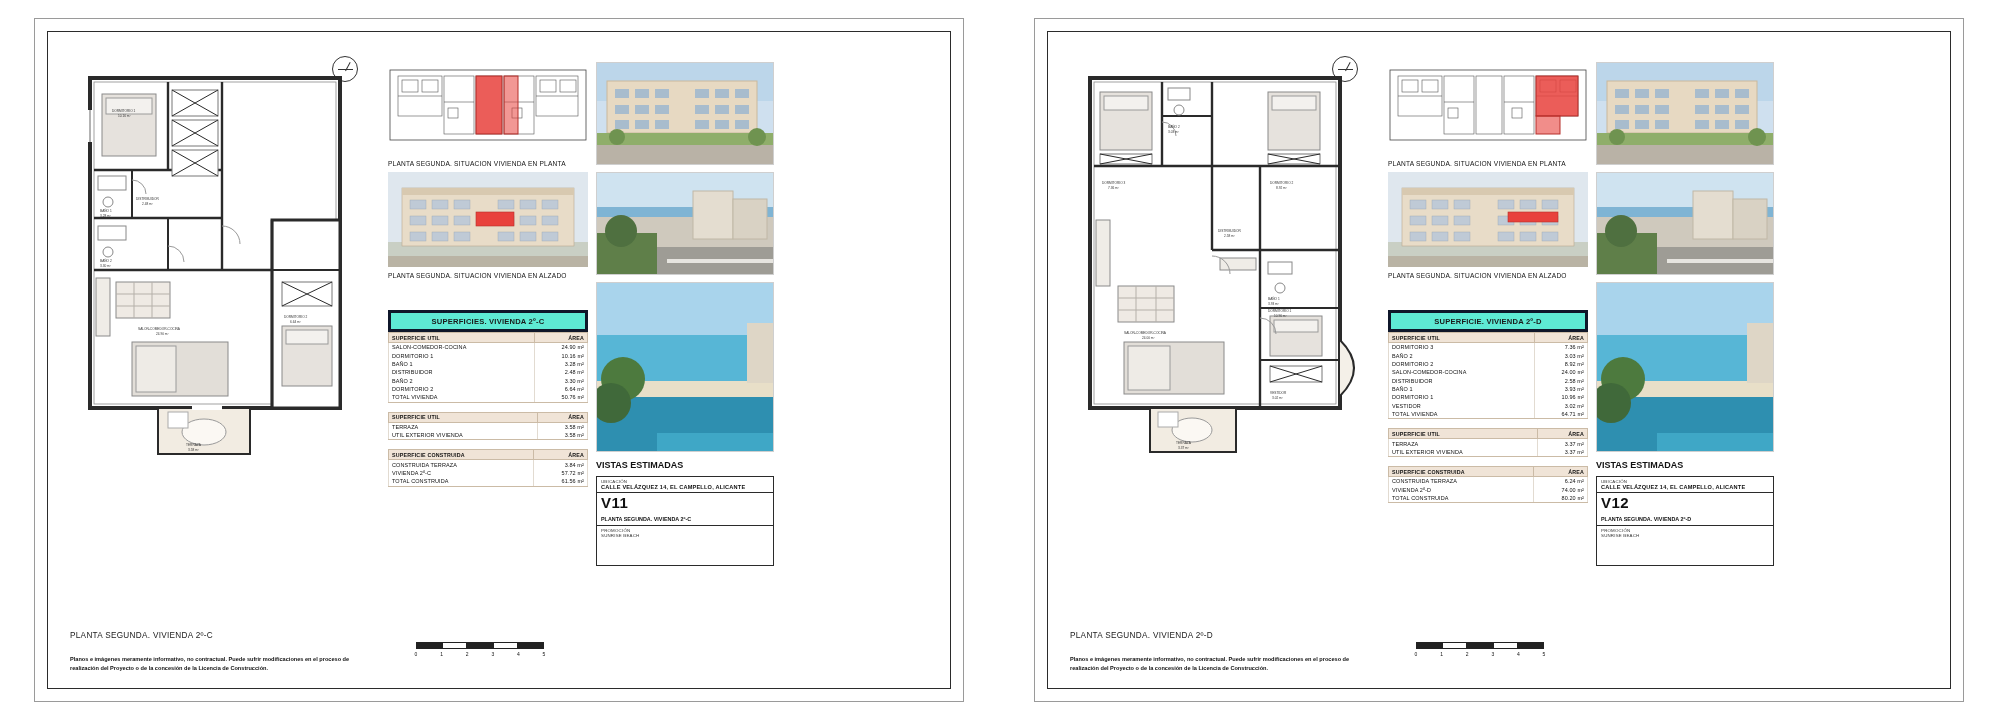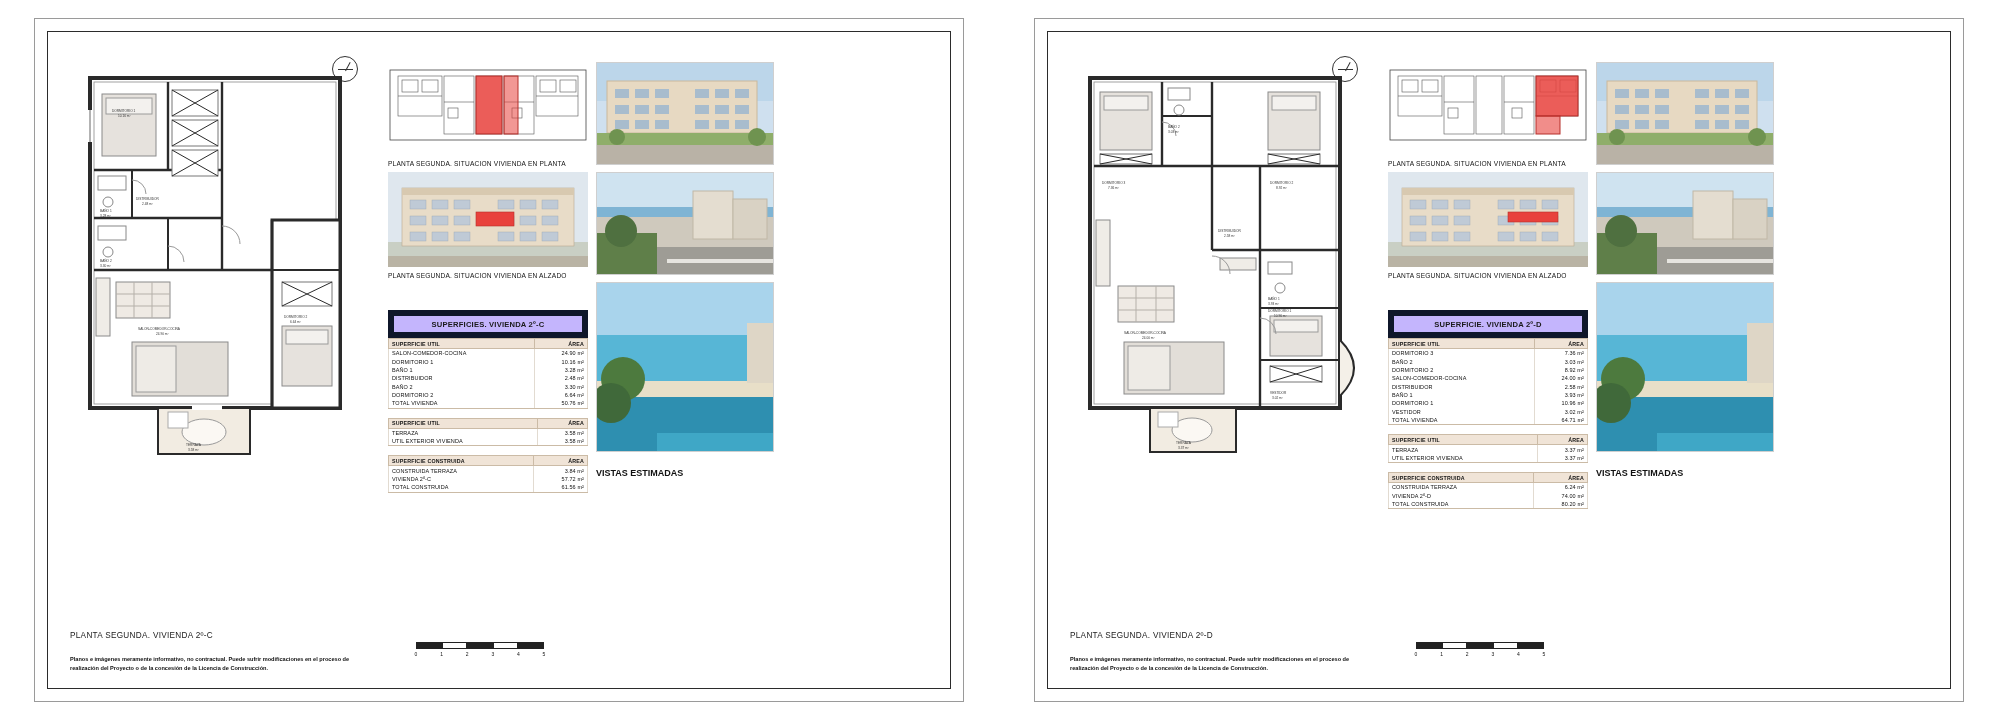--- a/index.html
+++ b/index.html
@@ -114,31 +114,30 @@
   }
   .ph1 { left: 548px; top: 30px; width: 178px; height: 103px; }
   .ph2 { left: 548px; top: 140px; width: 178px; height: 103px; }
   .ph3 { left: 548px; top: 250px; width: 178px; height: 170px; }
   .vistas {
     position: absolute;
     left: 548px; top: 428px;
     font-size: 9px;
     font-weight: bold;
     color: #111;
-    margin-top: 8px;
   }
   
   .tables {
     position: absolute;
     left: 340px; top: 278px;
     width: 200px;
   }
   .tbl-title {
-    background: #c4b5fd;
-    border: 6px solid #0f172a;
+    background: #5eead4;
+    border: 3px solid #0f172a;
     text-align: center;
     font-size: 7.6px;
     font-weight: bold;
     padding: 4px 0 3px;
     color: #1a1a1a;
     letter-spacing: .2px;
   }
   table.surf {
     width: 100%;
     border-collapse: collapse;
@@ -494,20 +493,32 @@
                   <td class="r">57.72 m²</td>
                 </tr>
             <tr>
                   <td>TOTAL CONSTRUIDA</td>
                   <td class="r">61.56 m²</td>
                 </tr>
           </tbody>
             </table>
         </div>
 
+        <div class="titleblock">
+          <div class="tb-row">
+            <div class="tb-lbl">UBICACIÓN</div>
+            <div class="tb-val">CALLE VELÁZQUEZ 14, EL CAMPELLO, ALICANTE</div>
+          </div>
+          <div class="tb-code">V11</div>
+          <div class="tb-plain">PLANTA SEGUNDA. VIVIENDA 2º-C</div>
+          <div class="tb-last">
+            <div class="tb-lbl">PROMOCIÓN</div>
+            <div class="tb-lbl">SUNRISE BEACH</div>
+          </div>
+        </div>
 
         <div class="scalebar">
           <div class="sb-ticks">
             <div class="sb-seg fill" style="left:0px;"></div>
             <div class="sb-seg" style="left:25.6px;"></div>
             <div class="sb-seg fill" style="left:51.2px;"></div>
             <div class="sb-seg" style="left:76.8px;"></div>
             <div class="sb-seg fill" style="left:102.4px;"></div>
           </div>
           <div class="sb-nums">
@@ -820,20 +831,32 @@
                   <td class="r">74.00 m²</td>
                 </tr>
             <tr>
                   <td>TOTAL CONSTRUIDA</td>
                   <td class="r">80.20 m²</td>
                 </tr>
           </tbody>
             </table>
         </div>
 
+        <div class="titleblock">
+          <div class="tb-row">
+            <div class="tb-lbl">UBICACIÓN</div>
+            <div class="tb-val">CALLE VELÁZQUEZ 14, EL CAMPELLO, ALICANTE</div>
+          </div>
+          <div class="tb-code">V12</div>
+          <div class="tb-plain">PLANTA SEGUNDA. VIVIENDA 2º-D</div>
+          <div class="tb-last">
+            <div class="tb-lbl">PROMOCIÓN</div>
+            <div class="tb-lbl">SUNRISE BEACH</div>
+          </div>
+        </div>
 
         <div class="scalebar">
           <div class="sb-ticks">
             <div class="sb-seg fill" style="left:0px;"></div>
             <div class="sb-seg" style="left:25.6px;"></div>
             <div class="sb-seg fill" style="left:51.2px;"></div>
             <div class="sb-seg" style="left:76.8px;"></div>
             <div class="sb-seg fill" style="left:102.4px;"></div>
           </div>
           <div class="sb-nums">

